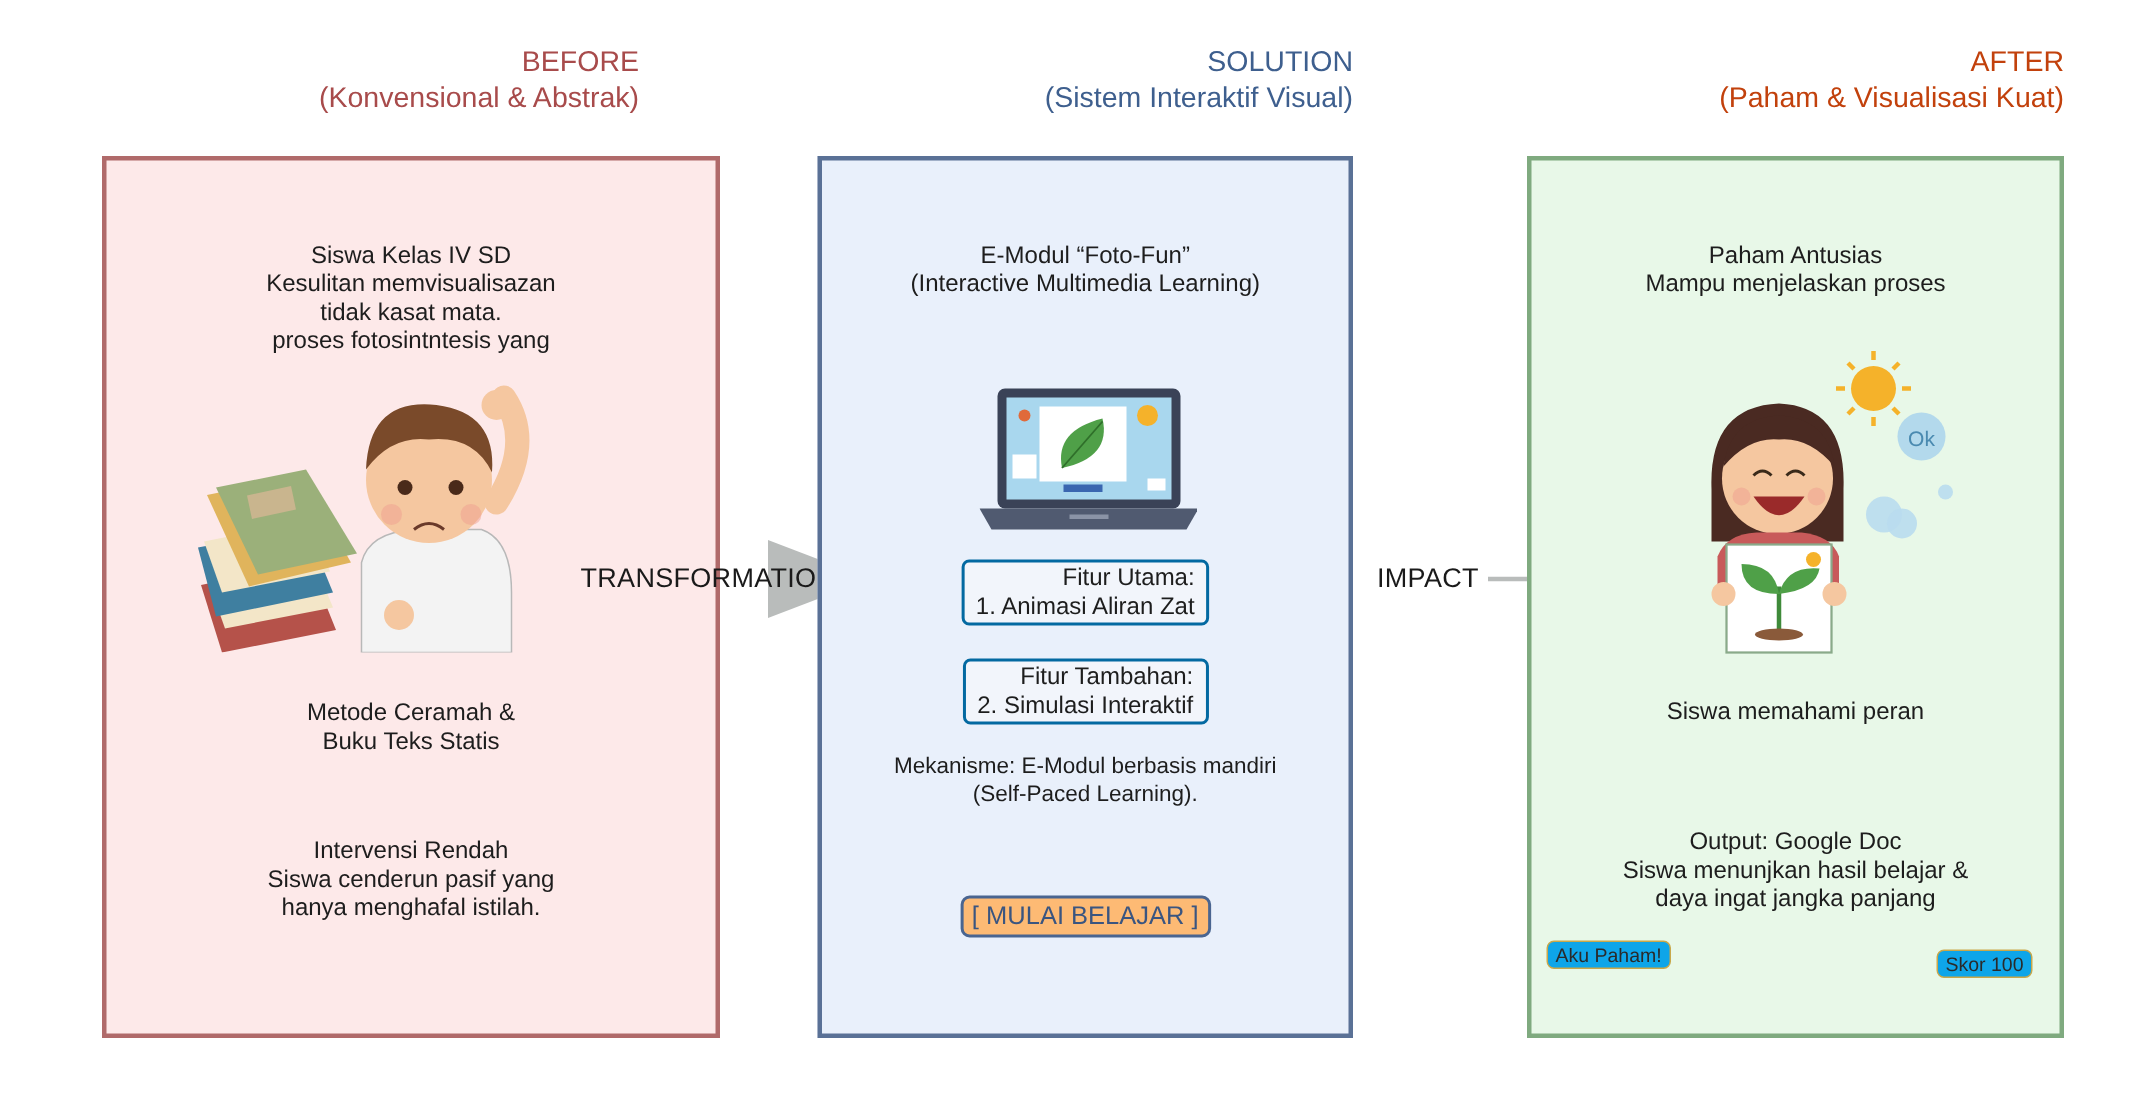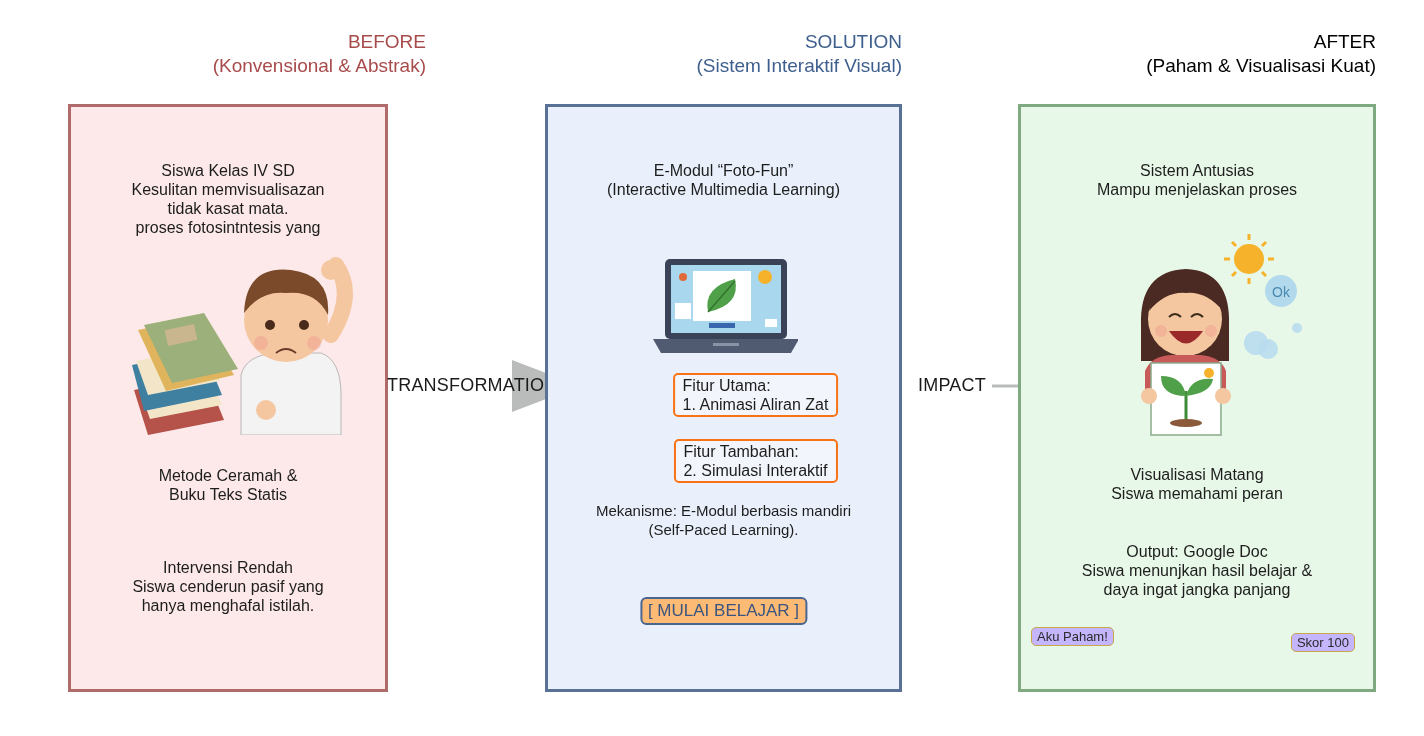--- a/index.html
+++ b/index.html
@@ -4,51 +4,51 @@
 <style>
   * { box-sizing: border-box; margin: 0; padding: 0; }
   html, body { width: 1424px; height: 736px; background: #ffffff; overflow: hidden; }
   body { position: relative; font-family: "Liberation Sans", "DejaVu Sans", sans-serif; color: #1a1a1a; }
 
   .col-title {
     position: absolute; text-align: right; font-size: 19px; line-height: 24px;
   }
   .col-title.before { left: 68px; width: 358px; top: 30px; color: #a84b4b; }
   .col-title.solution { left: 545px; width: 357px; top: 30px; color: #3e5f8e; }
-  .col-title.after { left: 1018px; width: 358px; top: 30px; color: #000000; }
+  .col-title.after { left: 1018px; width: 358px; top: 30px; color: #c2410c; }
 
   .panel {
     position: absolute; top: 104px; height: 588px; border: 3px solid;
   }
-  .panel.before { left: 68px; width: 320px; background: #fde9e9; border-color: #b06a6a; }
+  .panel.before { left: 68px; width: 412px; background: #fde9e9; border-color: #b06a6a; }
   .panel.solution { left: 545px; width: 357px; background: #e9f0fb; border-color: #5a7196; }
   .panel.after { left: 1018px; width: 358px; background: #e8f8e8; border-color: #7faa7f; }
 
   .txt {
     position: absolute; left: 0; right: 0; text-align: center;
     font-size: 16px; line-height: 19px; color: #1d1d1d;
   }
   .txt span { display: block; }
 
   .feature-box {
     position: absolute; left: 50%; transform: translateX(-50%);
-    border: 2px solid #f97316; border-radius: 5px; background: #f2f5fb;
-    text-align: left; font-size: 16px; line-height: 19px; padding: 1px 8px;
-    white-space: nowrap; color: #1d1d1d; margin-left: 32px;
+    border: 2px solid #0369a1; border-radius: 5px; background: #f2f5fb;
+    text-align: right; font-size: 16px; line-height: 19px; padding: 1px 8px;
+    white-space: nowrap; color: #1d1d1d;
   }
 
   .start-btn {
     position: absolute; left: 50%; transform: translateX(-50%);
     top: 490px; border: 2px solid #4a6590; border-radius: 6px;
     padding: 2px 6px; font-size: 17px; color: #3a5580; background: #fdba74;
     white-space: nowrap; cursor: pointer;
   }
 
   .badge {
-    position: absolute; background: #c4b5fd; border: 1.5px solid #c9a84a;
+    position: absolute; background: #0ea5e9; border: 1.5px solid #c9a84a;
     border-radius: 5px; font-size: 13px; padding: 1px 5px; color: #2a2a2a;
   }
 
   .arrow-label {
     position: absolute; font-size: 18px; color: #1a1a1a; letter-spacing: 0.2px;
   }
 
   .illus { position: absolute; }
   sub { font-size: 10px; vertical-align: -3px; line-height: 0; }
 </style>
@@ -160,21 +160,21 @@
 </div>
 
 <div class="arrow-label" style="left:918px; top:375px;">IMPACT</div>
 <svg style="position:absolute; left:990px; top:358px;" width="110" height="56">
   <line x1="2" y1="28" x2="40" y2="28" stroke="#b9bcbb" stroke-width="3"></line>
   <polygon points="40,4 106,28 40,52" fill="#b9bcbb"></polygon>
 </svg>
 
 <div class="panel after">
   <div class="txt" style="top:54px;">
-    <span>Sistem Antusias</span>
+    <span>Paham Antusias</span>
     <span>Mampu menjelaskan proses</span>
   </div>
 
   <svg class="illus" style="left:110px; top:124px;" width="200" height="205" viewBox="0 0 200 205">
     <g>
       <circle cx="118" cy="28" r="15" fill="#f5b22a"></circle>
       <g stroke="#f5b22a" stroke-width="3">
         <line x1="118" y1="3" x2="118" y2="9"></line>
           <line x1="118" y1="47" x2="118" y2="53"></line>
         <line x1="93" y1="28" x2="99" y2="28"></line>
@@ -207,25 +207,24 @@
       <path d="M55 165 Q30 165 30 145 Q52 145 55 165 Z" fill="#4fa048"></path>
       <path d="M55 165 Q80 162 82 148 Q60 146 55 165 Z" fill="#4fa048"></path>
       <ellipse cx="55" cy="192" rx="16" ry="4" fill="#8a5a3a"></ellipse>
       <circle cx="78" cy="142" r="5" fill="#f5b22a"></circle>
       <circle cx="18" cy="165" r="8" fill="#f5c7a0"></circle>
       <circle cx="92" cy="165" r="8" fill="#f5c7a0"></circle>
     </g>
   </svg>
 
   <div class="txt" style="top:358px;">
-    <span>Visualisasi Matang</span>
     <span>Siswa memahami peran</span>
   </div>
 
-  <div class="txt" style="top:435px;">
+  <div class="txt" style="top:445px;">
     <span>Output: Google Doc</span>
     <span>Siswa menunjkan hasil belajar &amp;</span>
     <span>daya ingat jangka panjang</span>
   </div>
 
   <div class="badge" style="left:10px; top:520px;">Aku Paham!</div>
   <div class="badge" style="right:18px; top:526px;text-align:center;">Skor 100</div>
 </div>
 
 </body></html>

